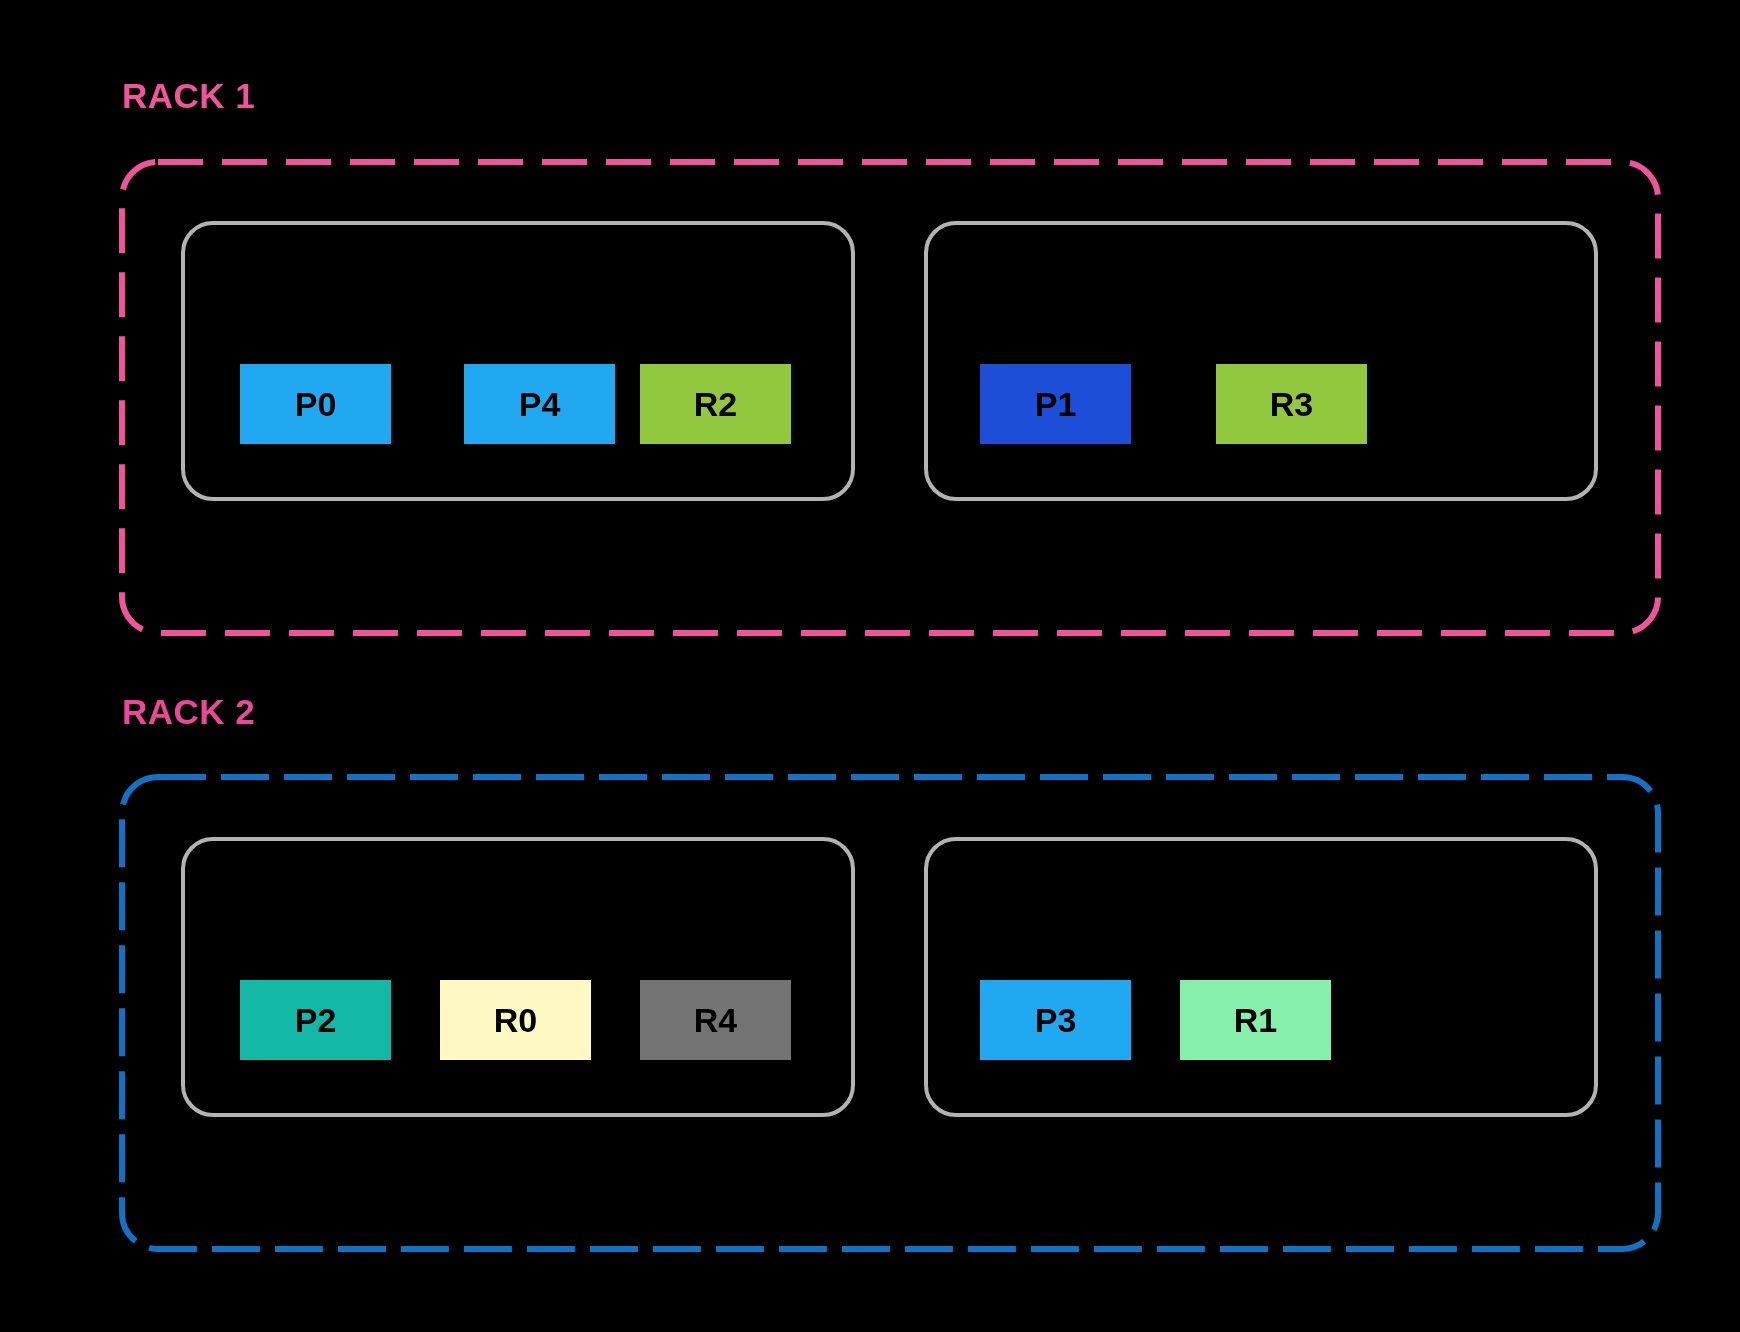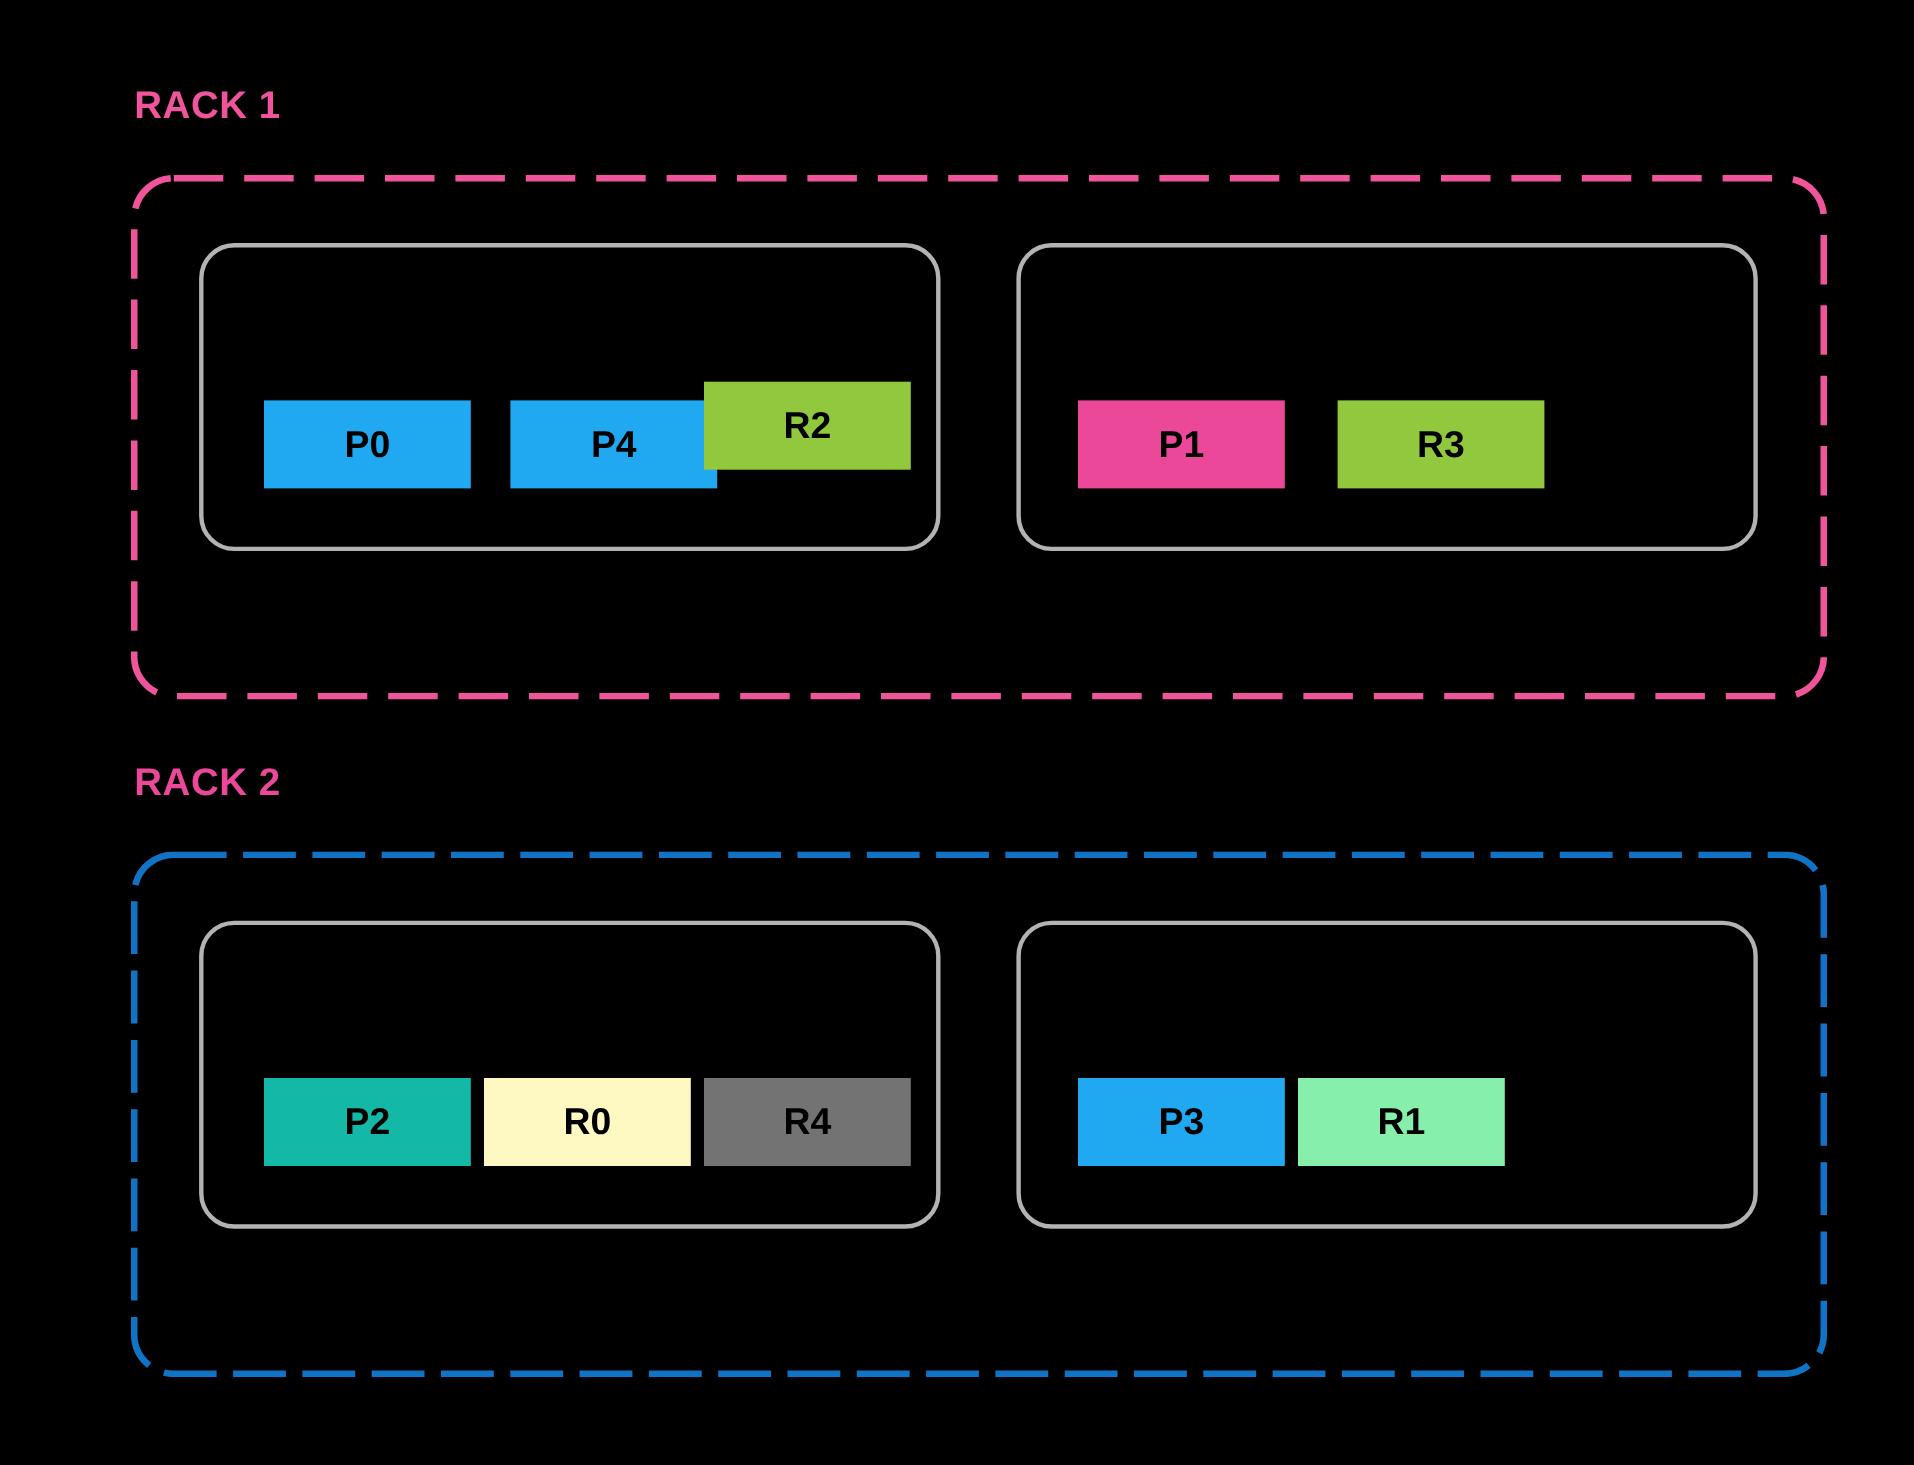--- a/index.html
+++ b/index.html
@@ -31,21 +31,21 @@
     position: absolute;
     width: 674px;
     height: 280px;
     border: 4px solid #B3B3B3;
     border-radius: 32px;
     box-sizing: border-box;
     background: transparent;
   }
   .block {
     position: absolute;
-    width: 188px;
+    width: 151px;
     height: 80px;
     display: flex;
     align-items: center;
     justify-content: center;
     font-size: 34px;
     font-weight: 700;
     color: #000000;
   }
   .block--blue  { background: #20A9F0; }
   .block--green { background: #92C83E; }
@@ -62,23 +62,23 @@
   </svg>
 
   <div class="host-box" style="left: 181px; top: 221px; border-color: rgb(179, 179, 179);"></div>
 
   <div class="host-box" style="left: 924px; top: 221px; border-color: rgb(179, 179, 179);"></div>
 
   <div class="block block--blue" style="left: 240px; top: 364px; background: rgb(32, 169, 240);">P0</div>
 
   <div class="block block--blue" style="left: 440px; top: 364px; background: rgb(32, 169, 240); margin-left: 24px;">P4</div>
 
-  <div class="block block--green" style="left: 640px; top: 347px; background: rgb(146, 200, 62);">R2</div>
+  <div class="block block--green" style="left: 640px; top: 364px; background: rgb(146, 200, 62);">R2</div>
 
-  <div class="block block--blue" style="left: 980px; top: 364px; background: #ec4899;">P1</div>
+  <div class="block block--blue" style="left: 980px; top: 364px; background: #1d4ed8;">P1</div>
 
   <div class="block block--green" style="left: 1216px; top: 364px; background: rgb(146, 200, 62);">R3</div>
 
   <div class="rack-label" style="top: 692px; color: #ec4899;">RACK 2</div>
 
   <svg class="rack-outline" style="left:119px;top:774px;" width="1542" height="478">
     <rect x="3" y="3" width="1536" height="472" rx="36" ry="36" fill="none" stroke-width="6" stroke-dasharray="48 15" stroke="#1173C5"></rect>
   </svg>
 
   <div class="host-box" style="left: 181px; top: 837px; border-color: rgb(179, 179, 179);"></div>

